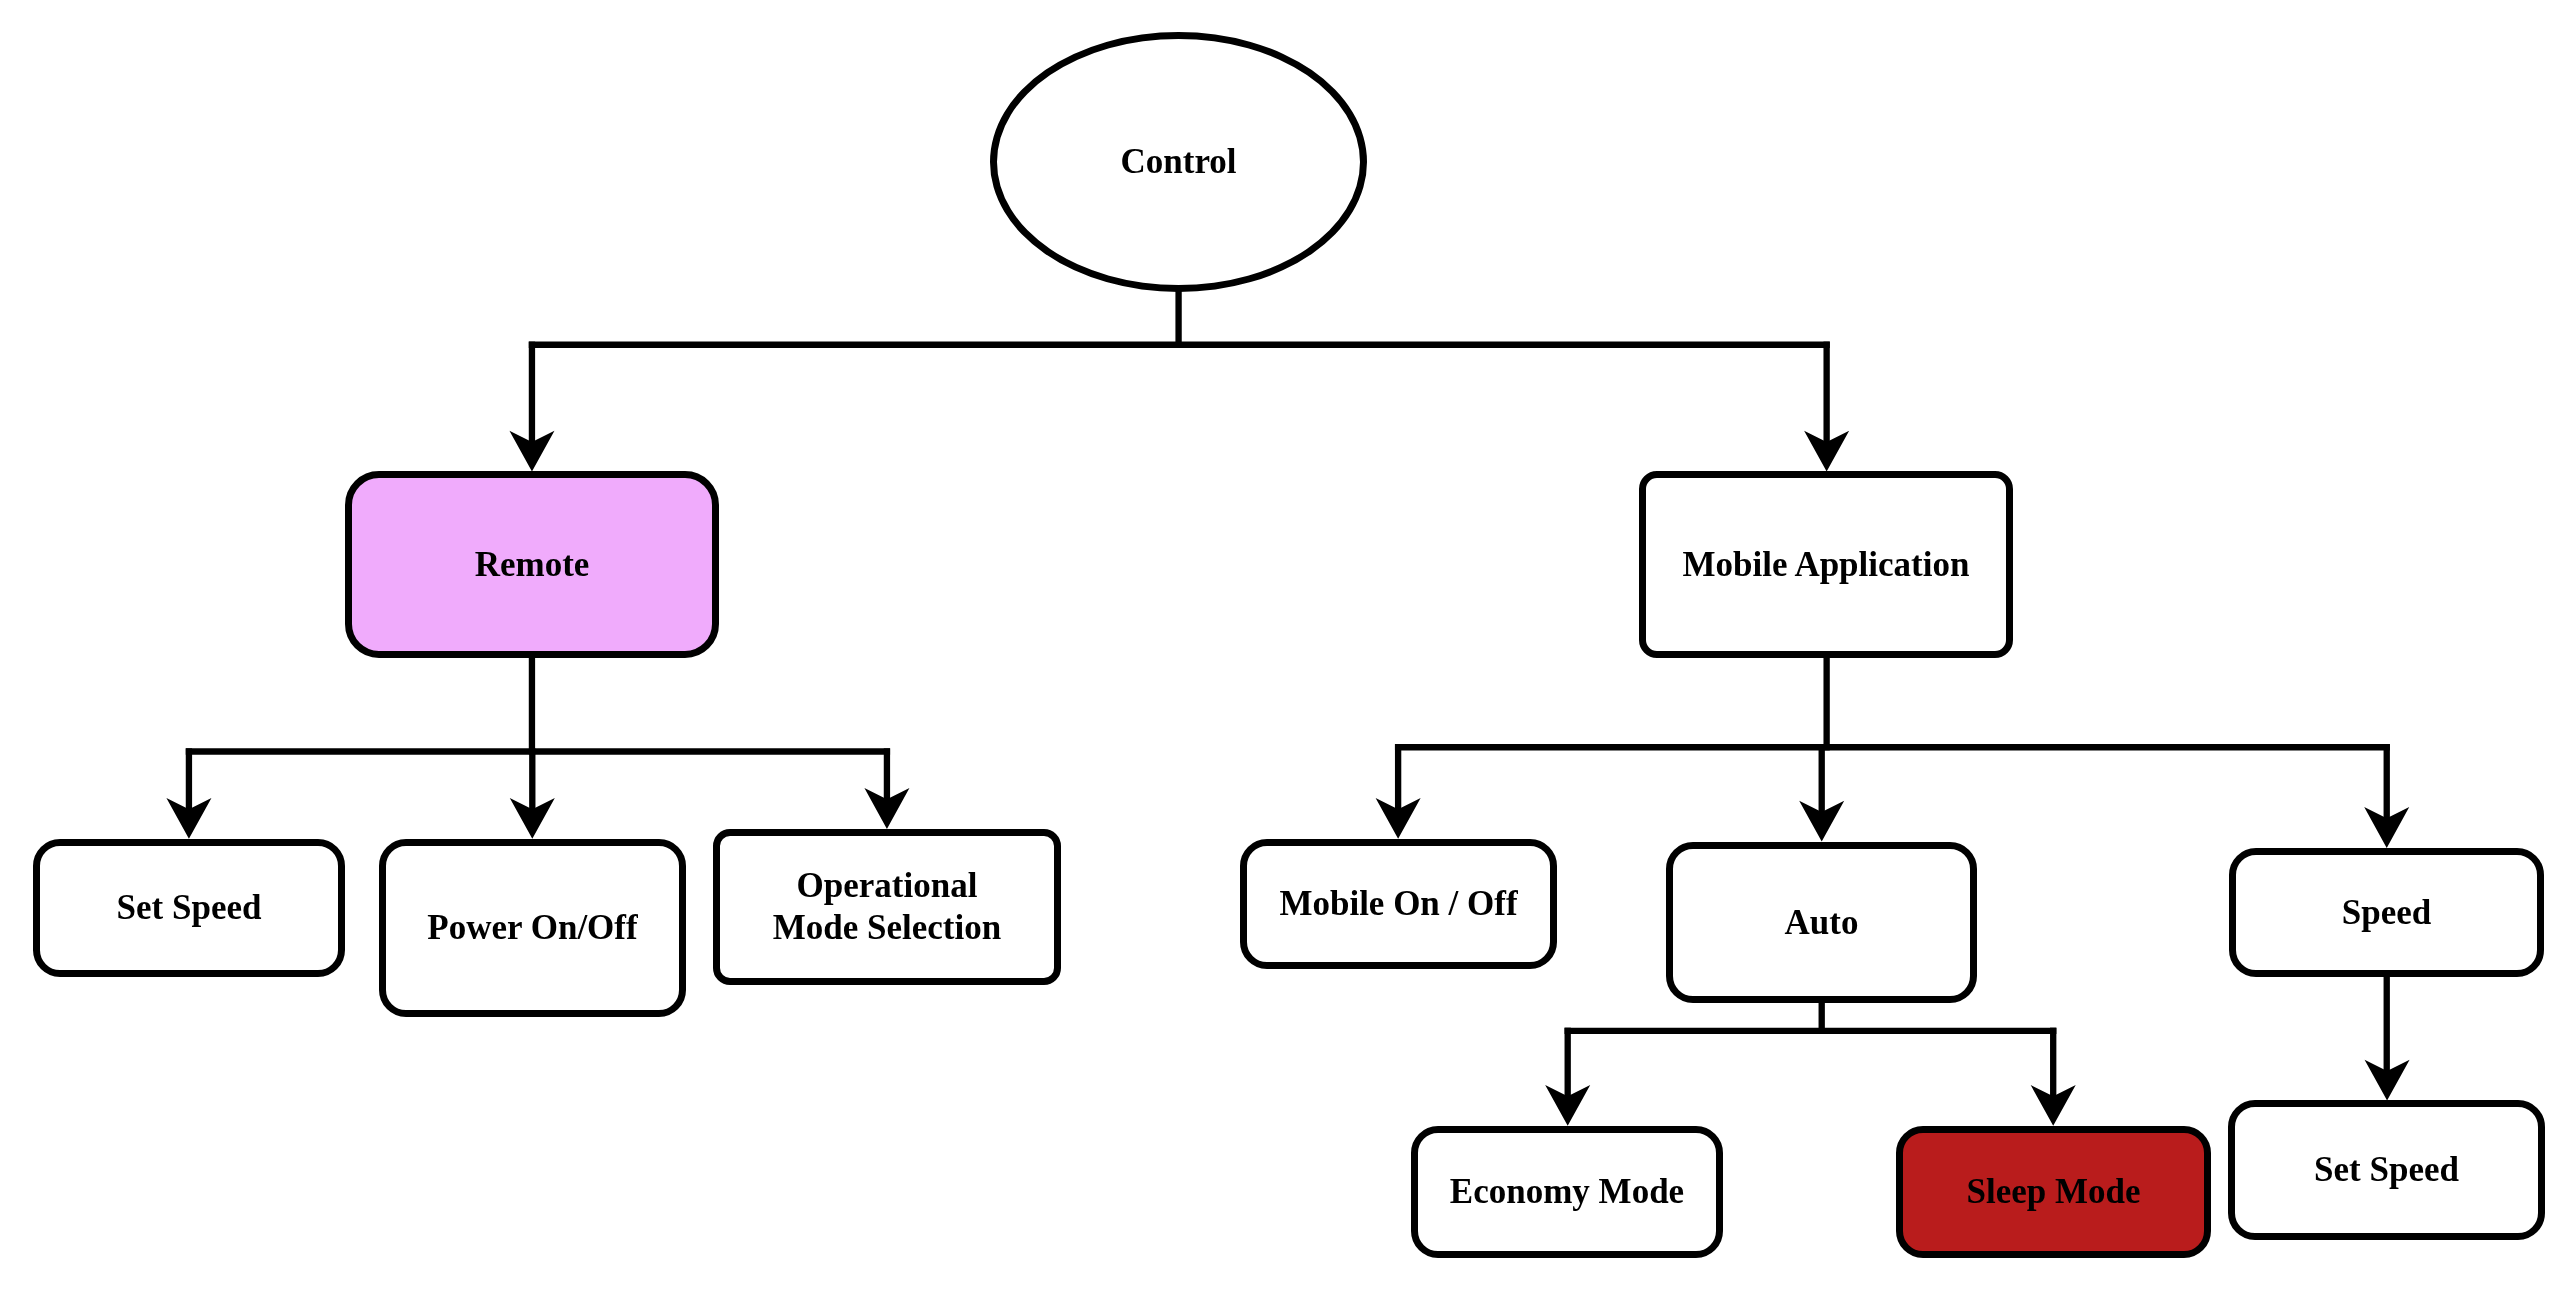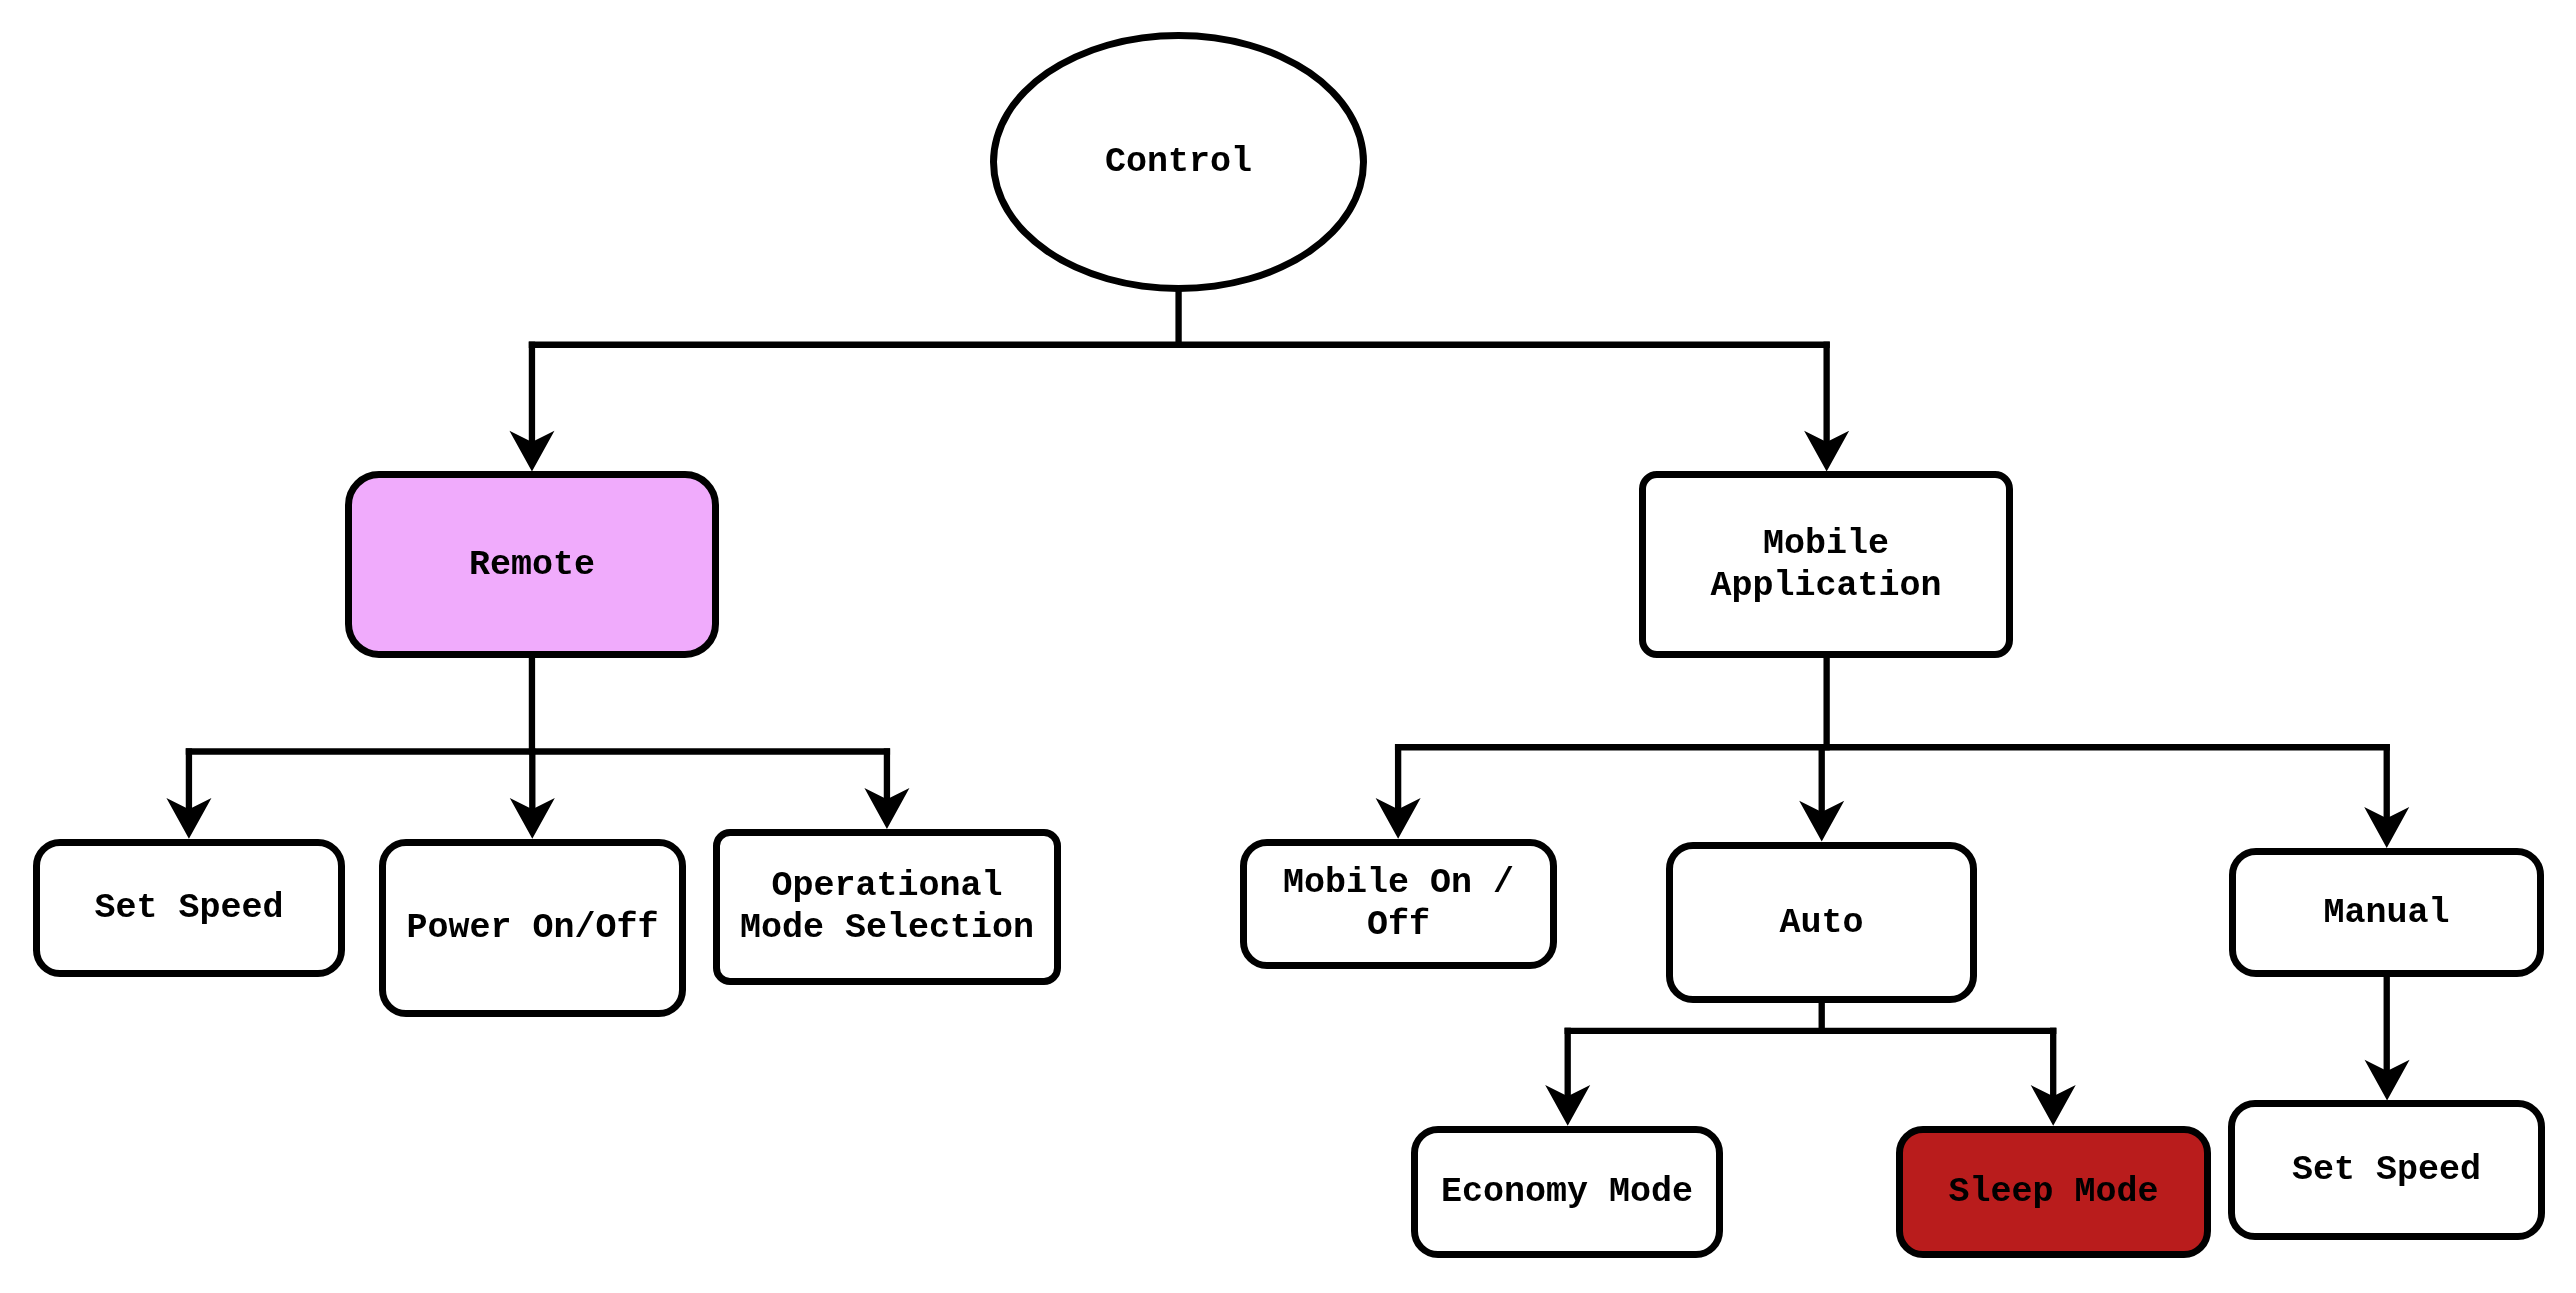--- a/index.html
+++ b/index.html
@@ -1,20 +1,20 @@
 <!DOCTYPE html>
 <html style="font-size:11.3px"><head>
 <meta charset="utf-8">
 <style>
   html,body{margin:0;padding:0;background:#ffffff;}
   #canvas{
     position:relative;
     width:2576px;height:1294px;
     background:#ffffff;
-    font-family:Liberation Mono, monospace;
+    font-family:Liberation Serif, serif;
     overflow:hidden;
   }
   #edges{position:absolute;left:0;top:0;width:2576px;height:1294px;}
   .node{
     position:absolute;
     box-sizing:border-box;
     background:#ffffff;
     border:7.7px solid #000000;
     display:flex;align-items:center;justify-content:center;
     text-align:center;
@@ -82,21 +82,21 @@
         <div>Mode Selection</div>
       </div>
     </div>
     <div class="node" style="left: 1240px; top: 839px; width: 317px; height: 130px; border-radius: 27px; border-color: rgb(0, 0, 0); background: rgb(255, 255, 255); color: rgb(0, 0, 0);">
       <div class="label">Mobile On / Off</div>
     </div>
     <div class="node" style="left: 1666px; top: 842px; width: 311px; height: 161px; border-radius: 27px; border-color: rgb(0, 0, 0); background: rgb(255, 255, 255); color: rgb(0, 0, 0);">
       <div class="label">Auto</div>
     </div>
     <div class="node" style="left: 2229px; top: 848px; width: 315px; height: 129px; border-radius: 27px; border-color: rgb(0, 0, 0); background: rgb(255, 255, 255); color: rgb(0, 0, 0);">
-      <div class="label">Manual</div>
+      <div class="label">Speed</div>
     </div>
     <div class="node" style="left: 1411px; top: 1126px; width: 312px; height: 132px; border-radius: 27px; border-color: rgb(0, 0, 0); background: rgb(255, 255, 255); color: rgb(0, 0, 0);">
       <div class="label">Economy Mode</div>
     </div>
     <div class="node" style="left: 1896px; top: 1126px; width: 315px; height: 132px; border-radius: 27px; border-color: rgb(0, 0, 0); background: #b91c1c; color: rgb(0, 0, 0);">
       <div class="label">Sleep Mode</div>
     </div>
     <div class="node" style="left: 2228px; top: 1100px; width: 317px; height: 140px; border-radius: 27px; border-color: rgb(0, 0, 0); background: rgb(255, 255, 255); color: rgb(0, 0, 0);">
       <div class="label">Set Speed</div>
     </div>

